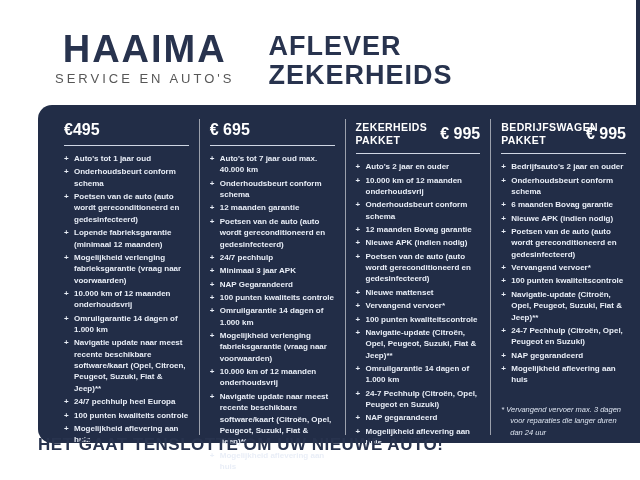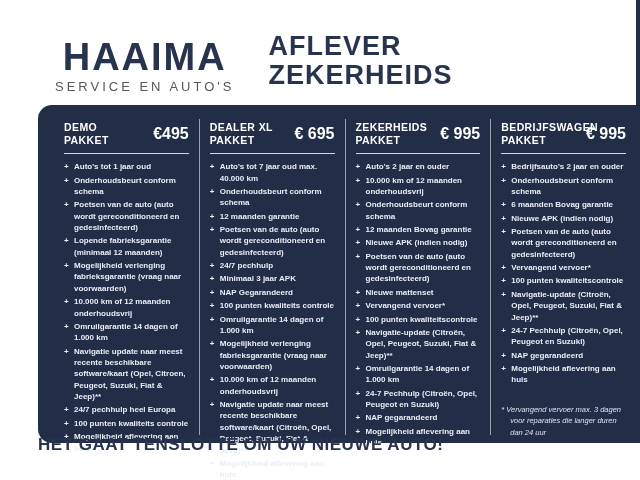--- a/index.html
+++ b/index.html
@@ -6,21 +6,21 @@
   body{
     width:640px;height:480px;background:#ffffff;
     font-family:"Liberation Sans", sans-serif;
     -webkit-font-smoothing:antialiased;
   }
   .page{position:relative;width:640px;height:480px;overflow:hidden;background:#fff;}
 
   
   .hdr{position:absolute;top:30px;left:55px;right:10px;display:flex;align-items:flex-start;}
   .logo{display:inline-block;text-align:center;}
-  .logo-main{font-size:38px;font-weight:bold;letter-spacing:2px;color:#28334e;line-height:1;margin-top:8px;}
+  .logo-main{font-size:38px;font-weight:bold;letter-spacing:2px;color:#28334e;line-height:1;}
   .logo-sub{font-size:13px;letter-spacing:3px;color:#575757;margin-top:3px;white-space:nowrap;}
   .title{margin:0 0 0 34px;font-size:27px;font-weight:bold;color:#28334e;line-height:1.07;letter-spacing:1px;padding-top:2px;}
 
   .right-strip{position:absolute;top:0;right:0;width:4px;height:112px;background:#222d47;}
 
   
   .panel{
     position:absolute;left:38px;right:0;top:105px;height:338px;
     background:#222d47;border-radius:14px 0 0 14px;
     box-sizing:border-box;display:flex;align-items:stretch;
@@ -53,21 +53,20 @@
       <div class="logo-sub">SERVICE EN AUTO'S</div>
     </div>
     <h1 class="title"><span>AFLEVER</span><br><span>ZEKERHEIDS</span></h1>
   </header>
 
   <div class="right-strip"></div>
 
   <main class="panel" id="panel">
       <section class="pkg-col divided">
         <div class="pkg-head">
-          <div class="pkg-name">DEMO PAKKET</div>
           <div class="pkg-price">€495</div>
         </div>
         <div class="pkg-rule"></div>
         <ul class="pkg-items">
           <li>
             <span class="plus">+</span>
             <span class="item-text">Auto's tot 1 jaar oud</span>
           </li>
           <li>
             <span class="plus">+</span>
@@ -106,21 +105,20 @@
             <span class="item-text">100 punten kwaliteits controle</span>
           </li>
           <li>
             <span class="plus">+</span>
             <span class="item-text">Mogelijkheid aflevering aan huis</span>
           </li>
         </ul>
       </section>
       <section class="pkg-col divided">
         <div class="pkg-head">
-          <div class="pkg-name">DEALER XL PAKKET</div>
           <div class="pkg-price">€ 695</div>
         </div>
         <div class="pkg-rule"></div>
         <ul class="pkg-items">
           <li>
             <span class="plus">+</span>
             <span class="item-text">Auto's tot 7 jaar oud max. 40.000 km</span>
           </li>
           <li>
             <span class="plus">+</span>

